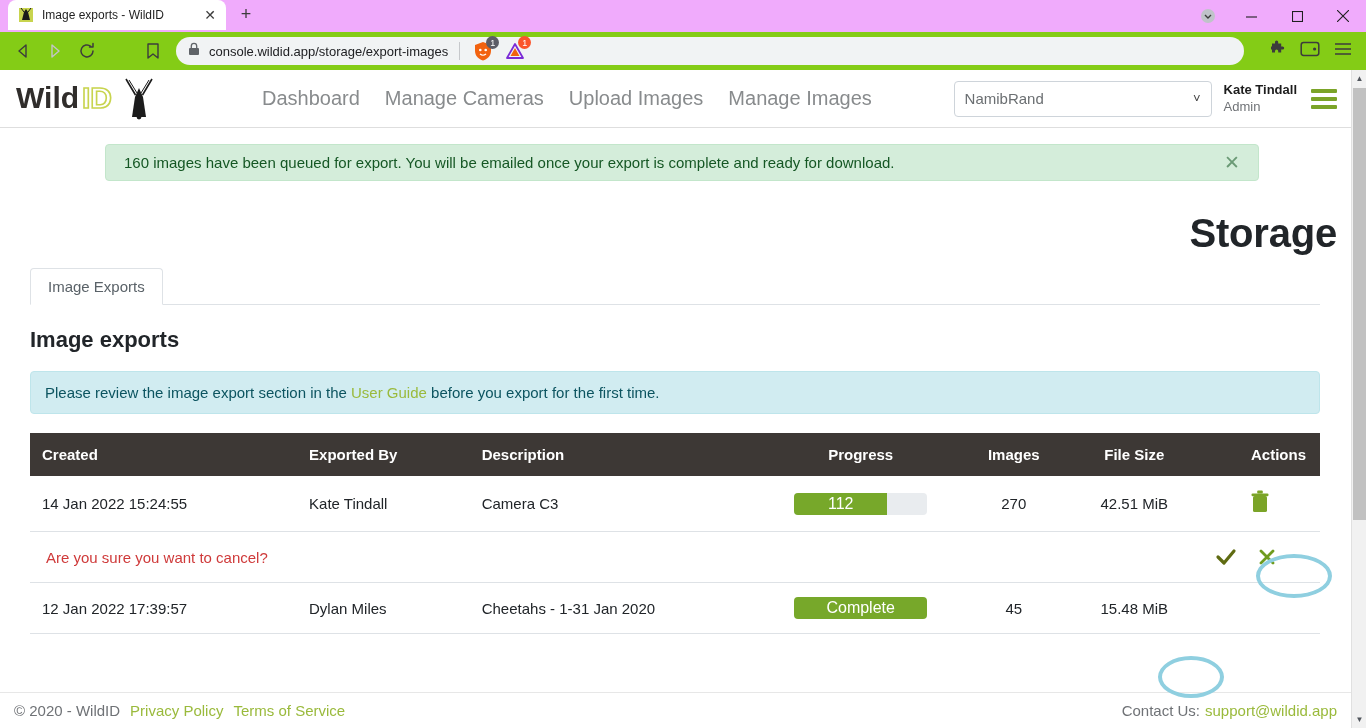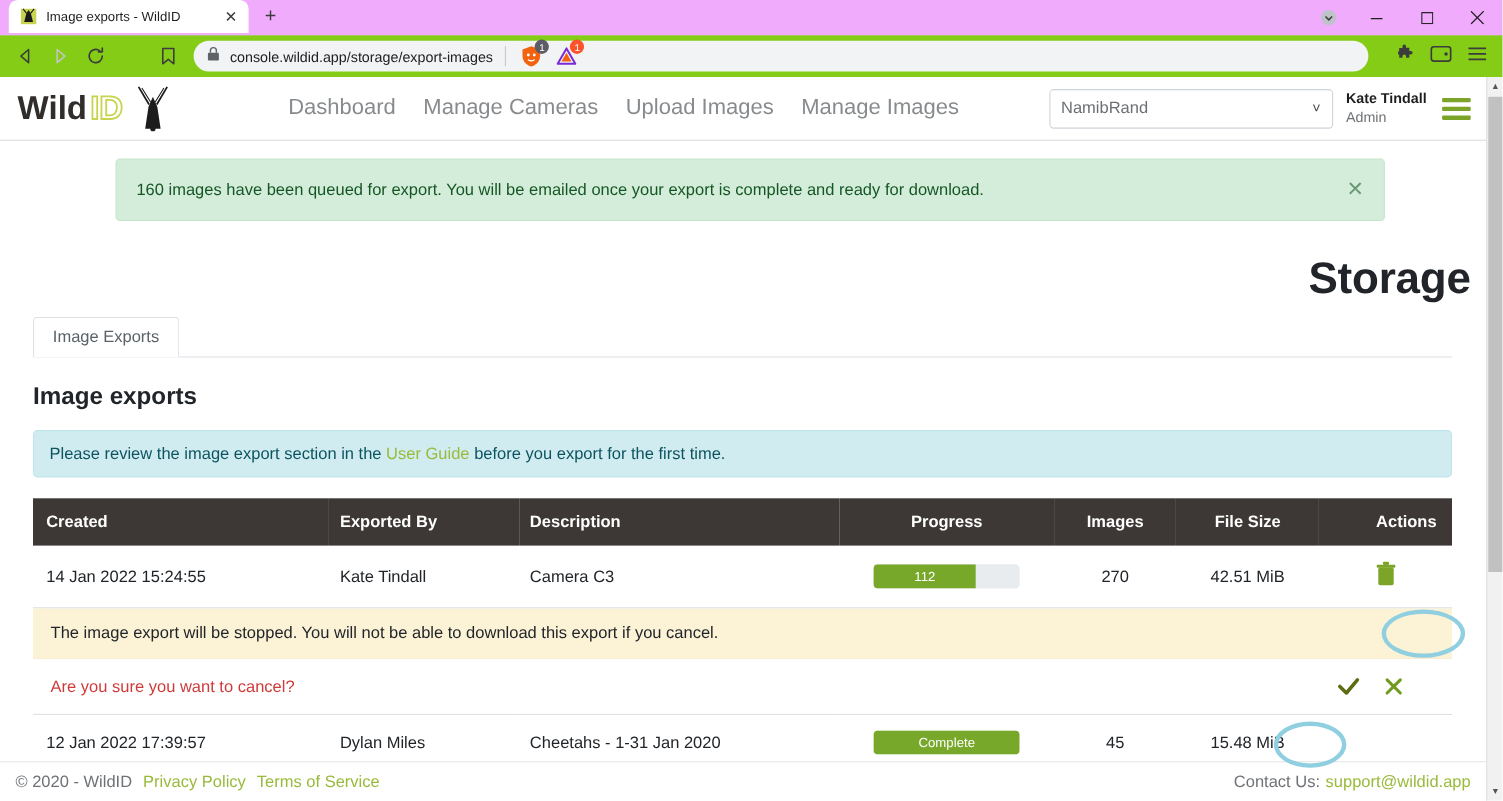--- a/index.html
+++ b/index.html
@@ -102,21 +102,21 @@
   .userbox { display: flex; flex-direction: column; justify-content: center; line-height: 1.25; }
   .username { font-size: 13px; font-weight: bold; color: #1d1d1d; }
   .userrole { font-size: 13px; color: #6f7276; }
   .hamburger { display: flex; flex-direction: column; gap: 4px; width: 26px; margin-left: 2px; }
   .hamburger span { display: block; height: 4px; background: #7ba428; border-radius: 1px; }
 
   .content { padding: 0 14px; }
 
   .alert-success {
     margin: 16px 92px 0 105px; background: #d4edda; border: 1px solid #c3e6cb;
-    border-radius: 4px; padding: 18px 18px; display: flex; align-items: center;
+    border-radius: 4px; padding: 8px 18px; display: flex; align-items: center;
     color: #155724; font-size: 15px;
   }
   .alert-success .closebtn {
     margin-left: auto; font-size: 19px; color: #155724; opacity: .55; line-height: 1;
   }
 
   .page-title {
     font-size: 40px; font-weight: 600; color: #212529;
     margin: 30px 0 0 16px; letter-spacing: -0.2px; text-align: right;
   }
@@ -163,21 +163,21 @@
   .col-prog { width: 195px; }
   .col-img { width: 110px; }
   .col-size { width: 130px; }
   .col-act { width: 120px; }
 
   .progress-wrap {
     width: 133px; height: 22px; background: #e9ecef; border-radius: 4px;
     overflow: hidden; margin: 0 auto; display: flex;
   }
   .progress-bar {
-    background: #77a82a; color: #ffffff; font-size: 12px;
+    background: #77a82a; color: #ffffff; font-size: 16px;
     display: flex; align-items: center; justify-content: center;
   }
 
   .icon-btn { background: none; border: none; cursor: pointer; padding: 0; line-height: 0; }
 
   .warn-row td {
     background: #fcf3d7; color: #8a6d3b; font-size: 15px;
     padding: 14px 16px !important; border-bottom: 1px solid #faebcc !important;
   }
   .confirm-row td { padding: 14px 16px !important; border-bottom: 1px solid #dee2e6; }
@@ -422,23 +422,20 @@
             <button class="icon-btn">
               <svg width="22" height="24" viewBox="0 0 22 24">
                 <rect x="4" y="6" width="14" height="16" rx="1.6" fill="#7ba428"></rect>
                 <rect x="2.5" y="3.4" width="17" height="2.8" rx="1.2" fill="#7ba428"></rect>
                 <rect x="8.2" y="0.6" width="5.6" height="3" rx="1" fill="#7ba428"></rect>
               </svg>
             </button>
           </td>
         </tr>
 
-        <tr class="warn-row">
-          <td colspan="7">The image export will be stopped. You will not be able to download this export if you cancel.</td>
-        </tr>
 
         <tr class="confirm-row">
           <td colspan="4">
             <span class="confirm-text">Are you sure you want to cancel?</span>
           </td>
           <td colspan="3">
             <div class="confirm-actions">
               <button class="icon-btn">
                 <svg width="24" height="22" viewBox="0 0 24 22">
                       <path d="M4 11 L10 17 L20 5" stroke="#5f6b12" stroke-width="3.2" fill="none" stroke-linecap="round" stroke-linejoin="round"></path>

